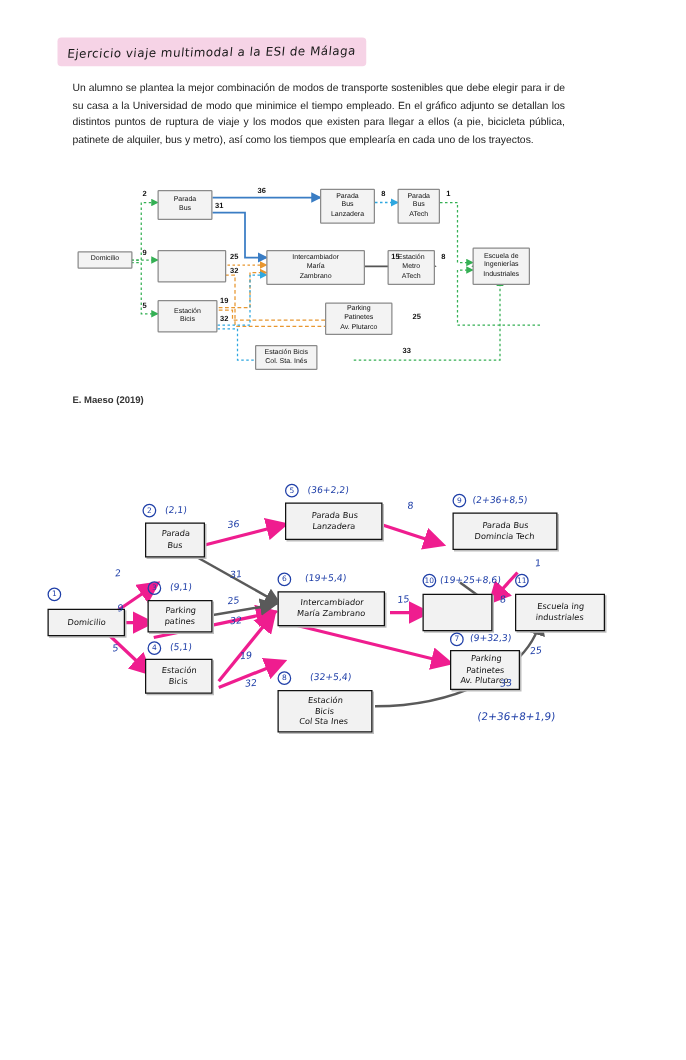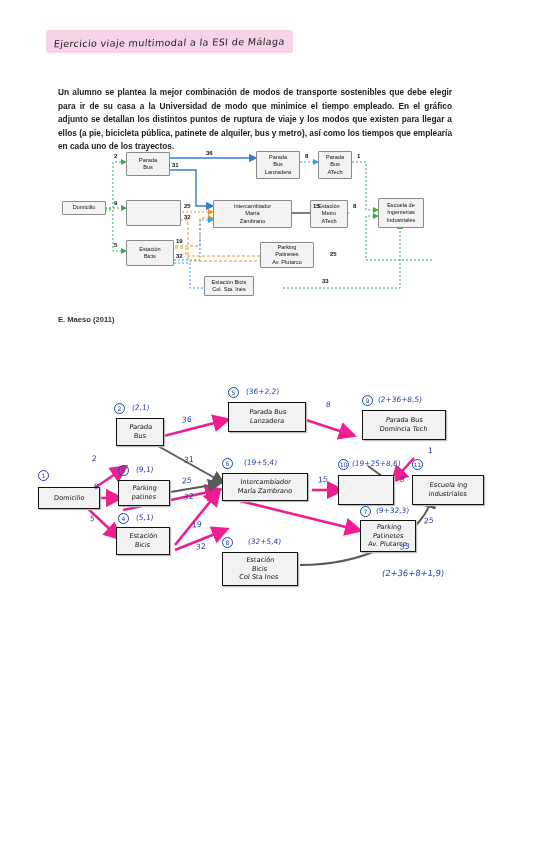--- a/index.html
+++ b/index.html
@@ -26,23 +26,23 @@
   .title-text{
     font-size:9.5px;
     letter-spacing:.4px;
     white-space:nowrap;
     transform:skewX(-6deg) rotate(-.6deg);
     display:inline-block;
   }
 
   
   .para{
-    position:absolute;left:58px;top:86px;width:394px;
+    position:absolute;left:58px;top:64px;width:394px;
     font-size:8.3px;line-height:13.6px;color:#1b1b1b;
-    text-align:justify;font-weight:700;
+    text-align:justify;font-weight:400;
   }
   .credit{
     position:absolute;left:58px;top:315px;
     font-size:7.6px;color:#333;font-weight:600;
   }
 
   
   .diagram{position:absolute;left:0;top:148px;width:549px;height:160px;}
   .pbox{
     position:absolute;
@@ -114,21 +114,21 @@
 </head>
 <body>
 
 <div class="page">
 
   <div class="title-hl">
     <span class="hand title-text">Ejercicio viaje multimodal a la ESI de Málaga</span>
   </div>
 
   <div class="para">Un alumno se plantea la mejor combinación de modos de transporte sostenibles que debe elegir para ir de su casa a la Universidad de modo que minimice el tiempo empleado. En el gráfico adjunto se detallan los distintos puntos de ruptura de viaje y los modos que existen para llegar a ellos (a pie, bicicleta pública, patinete de alquiler, bus y metro), así como los tiempos que emplearía en cada uno de los trayectos.</div>
-  <div class="credit">E. Maeso (2011)</div>
+  <div class="credit">E. Maeso (2019)</div>
 
   <div class="diagram">
 
     <svg width="549" height="160" style="position:absolute;left:0;top:0;">
       <defs>
         <marker id="agr" markerWidth="6" markerHeight="6" refX="5" refY="3" orient="auto">
           <path d="M0,0 L6,3 L0,6 z" fill="#35b054"></path>
         </marker>
         <marker id="abl" markerWidth="6" markerHeight="6" refX="5" refY="3" orient="auto">
           <path d="M0,0 L6,3 L0,6 z" fill="#3a7dc4"></path>

